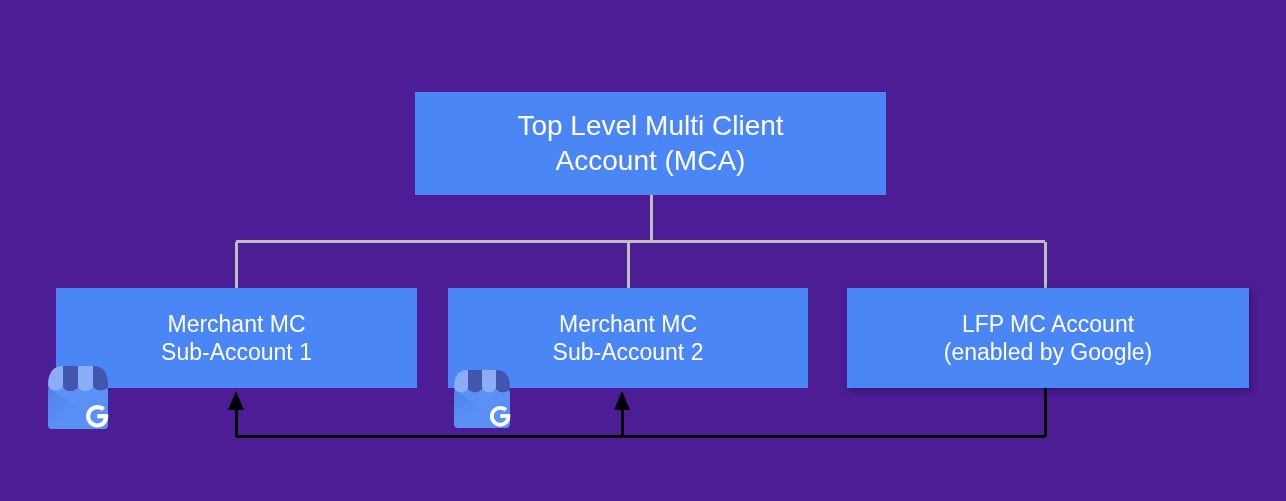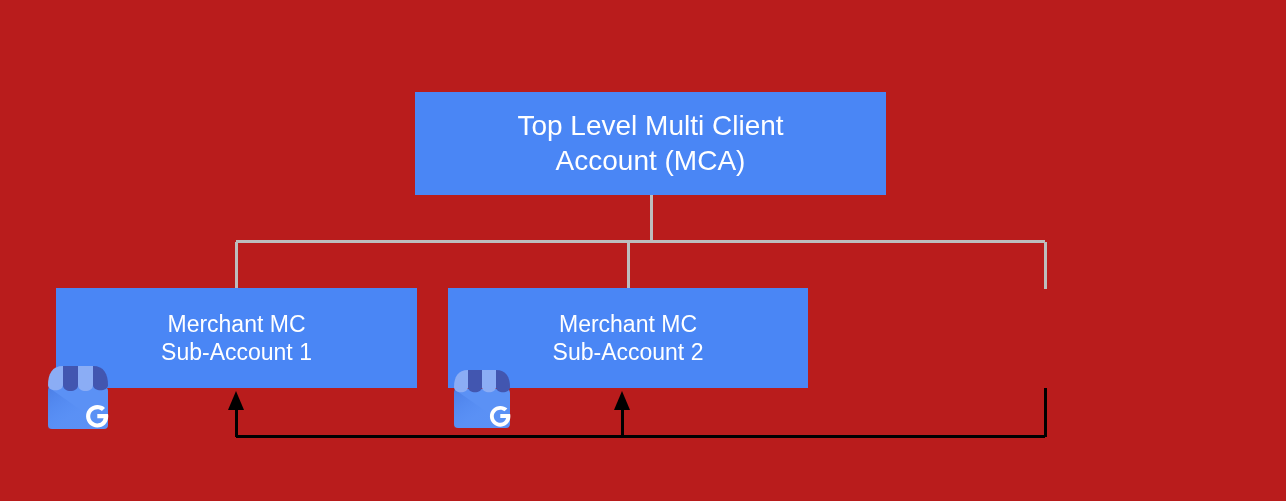--- a/index.html
+++ b/index.html
@@ -8,21 +8,21 @@
     background: #ffffff;
   }
   body {
     font-family: "Liberation Sans", sans-serif;
     -webkit-font-smoothing: antialiased;
   }
   #diagram-root {
     position: relative;
     width: 1286px;
     height: 501px;
-    background: #b91c1c;
+    background: #4c1d95;
     overflow: hidden;
   }
   .conn-layer {
     position: absolute;
     left: 0;
     top: 0;
     width: 1286px;
     height: 501px;
     pointer-events: none;
   }
@@ -134,20 +134,24 @@
   <div class="node" id="node-sub1">
     <span class="node-label">Merchant MC
 Sub-Account 1</span>
   </div>
 
   <div class="node" id="node-sub2">
     <span class="node-label">Merchant MC
 Sub-Account 2</span>
   </div>
 
+  <div class="node" id="node-lfp">
+    <span class="node-label">LFP MC Account
+(enabled by Google)</span>
+  </div>
 
   <svg class="gmb-icon" id="gmb-icon-1" viewBox="0 0 76 68" aria-hidden="true">
     <defs>
       <linearGradient id="gmbShade1" x1="0" y1="0" x2="1" y2="1">
         <stop offset="0" stop-color="#3f6fd8" stop-opacity="0.55"></stop>
         <stop offset="0.55" stop-color="#4a86f5" stop-opacity="0.05"></stop>
         <stop offset="1" stop-color="#4a86f5" stop-opacity="0"></stop>
       </linearGradient>
     </defs>
 

